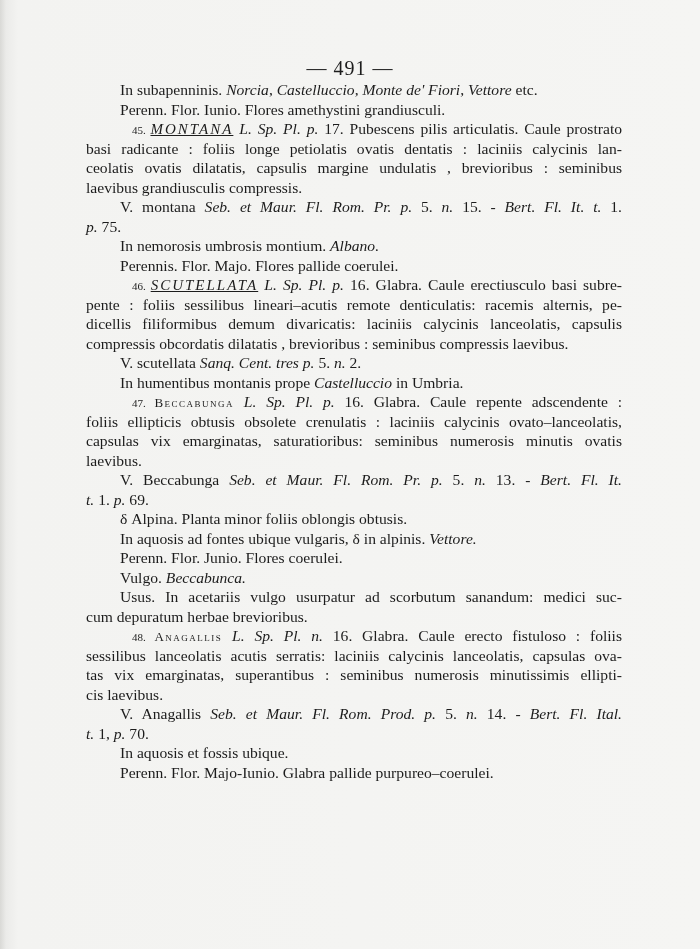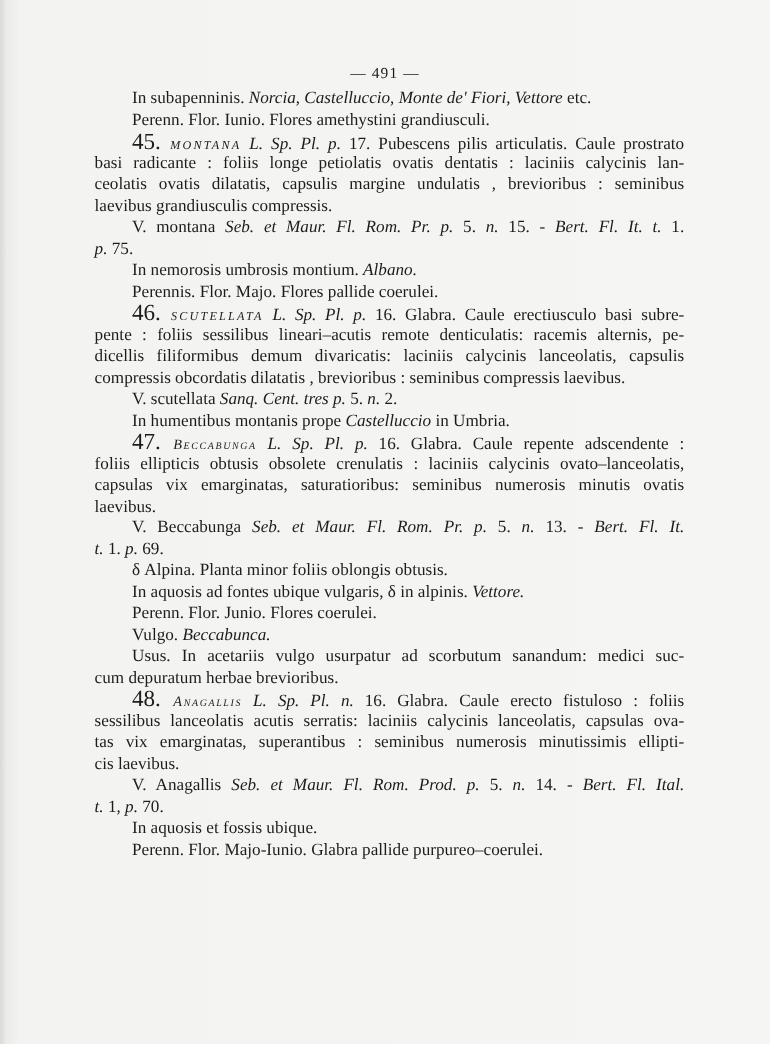--- a/index.html
+++ b/index.html
@@ -21,21 +21,21 @@
       width: 700px; height: 949px;
       background:
         linear-gradient(90deg, #d9d9d6 0px, #ebebe9 6px, #f3f3f1 18px, #f5f5f3 100%);
     }
     .page-number {
       position: absolute;
       top: 56px;
       left: 0;
       width: 700px;
       text-align: center;
-      font-size: 14px;
+      font-size: 20px;
       letter-spacing: 1px;
       line-height: 24px;
     }
     .text-block {
       position: absolute;
       top: 80px;
       left: 86px;
       width: 536px;
       font-size: 15.6px;
       line-height: 19.5px;
@@ -47,23 +47,23 @@
       overflow: visible;
     }
     .line.just {
       text-align: justify;
       text-align-last: justify;
       white-space: normal;
     }
     .line.indent { padding-left: 34px; }
     .line.indent.just { width: 502px; }
     .it { font-style: italic; }
-    .sc { font-style: italic; font-variant: small-caps; font-size: 13px; letter-spacing: 1.5px; }
-    .sc-lower { font-style: italic; text-transform: uppercase; font-size: 11px; letter-spacing: 2px; }
-    .num { font-size: 21px; }
+    .sc { font-variant: small-caps; font-size: 13px; letter-spacing: 1.5px; }
+    .sc-lower { font-style: italic; text-transform: uppercase; font-size: 15px; letter-spacing: 2px; text-decoration: underline; }
+    .num { font-size: 11px; margin-left: 12px; }
   </style>
 </head>
 <body>
 
 <div class="page">
   <div class="page-number">— 491 —</div>
   <div class="text-block" id="text-body">
       <div>
         <span class="line indent"><span>In subapenninis. </span><span class="it">Norcia</span><span>, </span><span class="it">Castelluccio</span><span>, </span><span class="it">Monte de' Fiori</span><span>, </span><span class="it">Vettore</span><span> etc.</span></span>
       </div>

